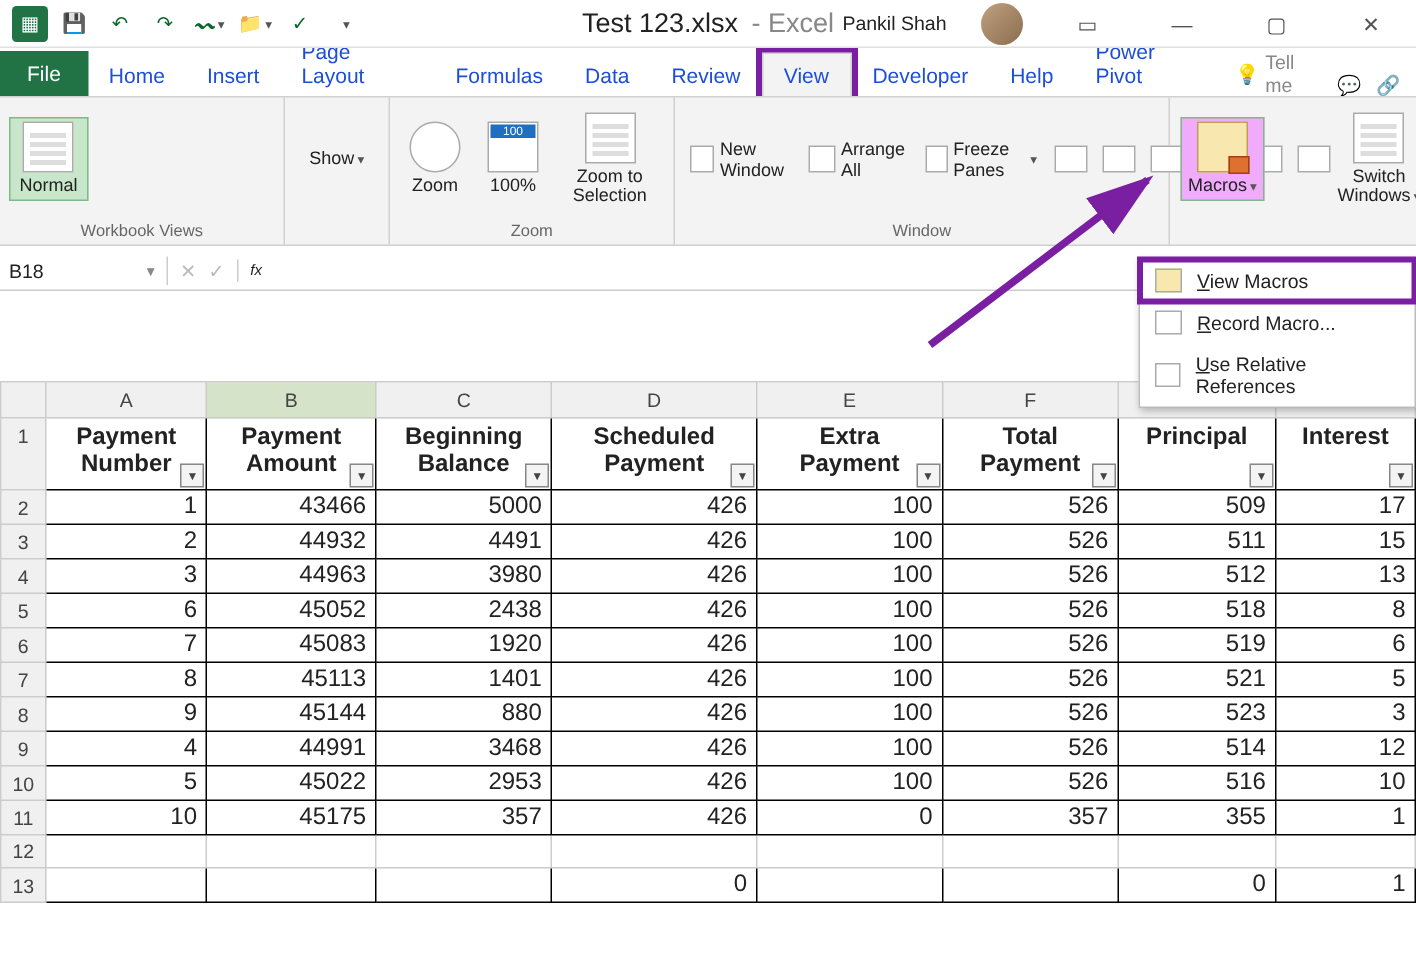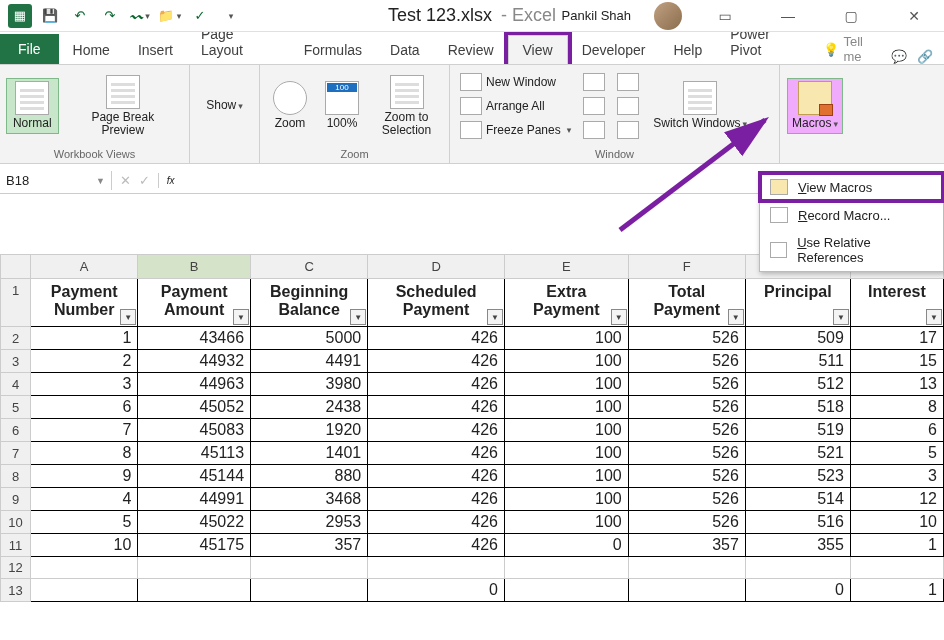--- a/index.html
+++ b/index.html
@@ -12,37 +12,37 @@
 .qat-icon.green { background: #217346; color: #fff; border-radius: 3px; }
 .title-text { position: absolute; left: 50%; transform: translateX(-50%); font-size: 18px; }
 .title-text .app { color: #888; margin-left: 4px; }
 .user-area { margin-left: auto; display: flex; align-items: center; gap: 23px; padding-right: 10px; }
 .user-name { font-size: 13px; }
 .avatar { width: 28px; height: 28px; border-radius: 50%; background: linear-gradient(135deg,#c0a080,#8a6e4e); }
 .win-btn { width: 40px; height: 28px; display: flex; align-items: center; justify-content: center; font-size: 14px; color: #555; }
 
 
 .tabs { height: 32px; display: flex; align-items: flex-end; background: #fff; padding-left: 0; }
-.tab { padding: 6px 14px 6px; font-size: 14px; color: #404040; cursor: pointer; }
+.tab { padding: 6px 14px 6px; font-size: 14px; color: #1d4ed8; cursor: pointer; }
 .tab.file { background: #217346; color: #fff; padding: 7px 18px; font-size: 14px; }
 .tab.active { border: 1px solid #d0d0d0; border-bottom: none; background: #f3f3f3; }
 .tab.highlight { outline: 4px solid #7b1fa2; }
 .tell-me { display: flex; align-items: center; gap: 4px; color: #888; margin-left: 8px; }
 
 
 .ribbon { height: 100px; border-top: 1px solid #d0d0d0; border-bottom: 1px solid #d0d0d0; display: flex; background: #f3f3f3; position: relative; }
 .group { border-right: 1px solid #d0d0d0; display: flex; flex-direction: column; }
 .group-content { flex: 1; display: flex; align-items: center; padding: 4px 6px; gap: 4px; }
 .group-label { text-align: center; font-size: 11px; color: #666; padding: 1px 0 3px; }
 .big-btn { display: flex; flex-direction: column; align-items: center; justify-content: center; padding: 2px 6px; cursor: pointer; min-width: 48px; }
 .big-btn.active { background: #c8e6c9; border: 1px solid #7fb98a; }
 .big-icon { width: 34px; height: 34px; border: 1px solid #aaa; background: #fff; position: relative; margin-bottom: 2px; }
 .big-label { font-size: 12px; text-align: center; line-height: 1.1; }
 .small-row { display: flex; align-items: center; gap: 4px; padding: 2px 4px; font-size: 12px; cursor: pointer; }
-.vcol { display: flex; flex-direction: column; gap: 2px; }
+.vcol { display: flex; flex-direction: row; gap: 2px; }
 .mini-icon { width: 22px; height: 18px; border: 1px solid #aaa; background: #fff; }
 
 
 .macros-btn { outline: none; }
 .macro-area { background: #f0abfc; border: 1px solid #7fb98a; padding: 2px 4px; }
 
 
 .dropdown { position: absolute; top: 172px; right: 0; width: 185px; background: #fff; border: 1px solid #bbb; box-shadow: 1px 2px 5px rgba(0,0,0,0.25); z-index: 50; }
 .dd-item { display: flex; align-items: center; gap: 10px; padding: 6px 10px; font-size: 13px; cursor: pointer; }
 .dd-item.highlight { outline: 4px solid #7b1fa2; outline-offset: -2px; }
@@ -130,24 +130,20 @@
   </div>
 </div>
 
 <div class="ribbon">
   <div class="group" style="width:190px">
     <div class="group-content">
       <div class="big-btn active">
         <div class="big-icon ptn"></div>
         <div class="big-label">Normal</div>
       </div>
-      <div class="big-btn">
-        <div class="big-icon ptn"></div>
-        <div class="big-label">Page Break Preview</div>
-      </div>
     </div>
     <div class="group-label">Workbook Views</div>
   </div>
 
   <div class="group" style="width:70px">
     <div class="group-content" style="justify-content:center">
       <div class="big-btn">
         <div class="big-label chev">Show</div>
       </div>
     </div>

